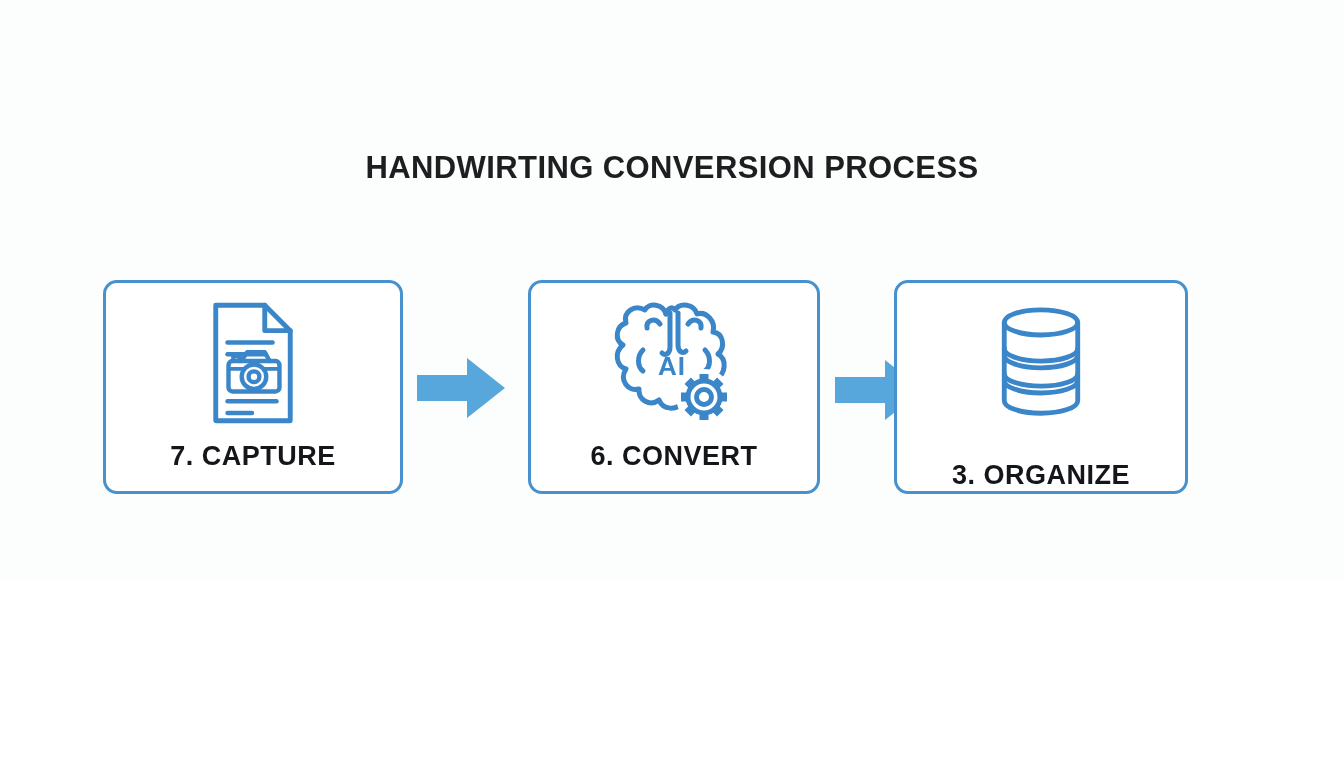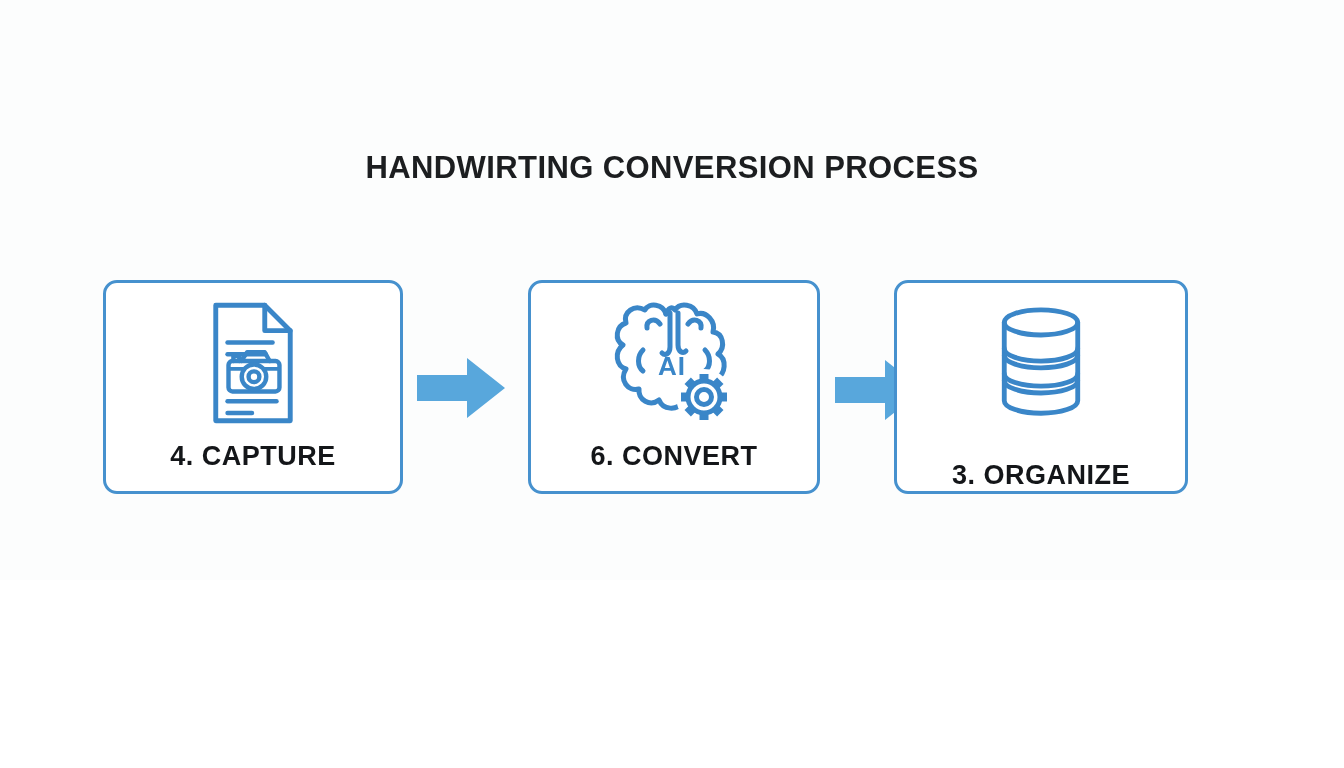--- a/index.html
+++ b/index.html
@@ -101,21 +101,21 @@
         <path class="icon-stroke" stroke-width="4.5" d="M30 63 V58 H36 V63"></path>
         <path class="icon-stroke" stroke-width="4.5" d="M38 63 L44 54 H62 L67 63"></path>
         <rect class="icon-stroke" stroke-width="4.5" x="25" y="63" width="52" height="31" rx="4"></rect>
         <line class="icon-stroke" stroke-width="4" x1="26" y1="71" x2="76" y2="71"></line>
         <circle class="icon-fill-white" stroke-width="4.5" cx="51" cy="79" r="12.5"></circle>
         <circle class="icon-stroke" stroke-width="4.5" cx="51" cy="79" r="5.5"></circle>
         <line class="icon-stroke" stroke-width="4.5" x1="24" y1="104" x2="74" y2="104"></line>
         <line class="icon-stroke" stroke-width="4.5" x1="24" y1="116" x2="49" y2="116"></line>
       </svg>
     </div>
-    <div class="step-label">4. CAPTURE</div>
+    <div class="step-label">7. CAPTURE</div>
   </div>
 
   <div class="flow-arrow arrow-1">
     <svg width="88" height="60" viewBox="0 0 88 60">
       <polygon points="0,17 50,17 50,0 88,30 50,60 50,43 0,43" fill="#58a7dc"></polygon>
     </svg>
   </div>
 
   <div class="step-box box-2">
     <div class="icon-wrap">

